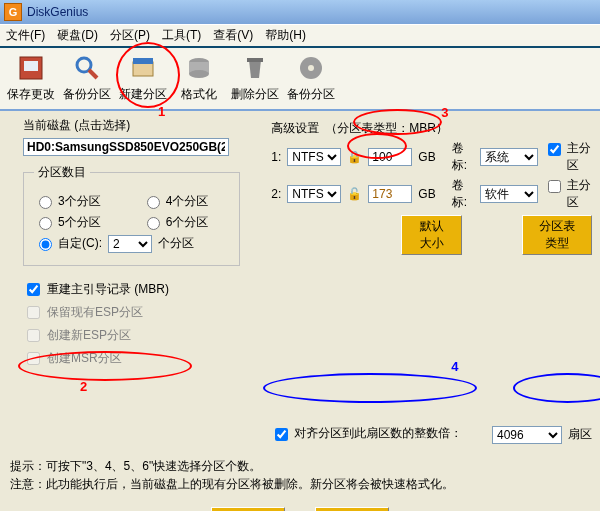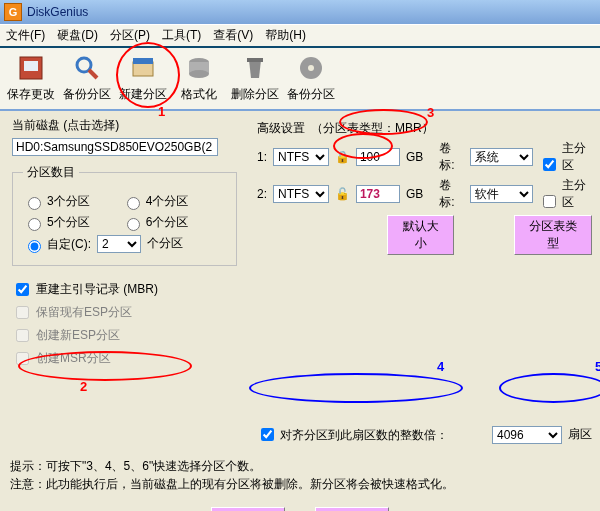--- a/index.html
+++ b/index.html
@@ -6,29 +6,29 @@
 .titlebar{height:24px;background:linear-gradient(#a6caf0,#7ba4d9);display:flex;align-items:center;padding-left:4px;color:#0a246a}
 .titlebar .icon{width:16px;height:16px;background:#f48a1a;border:1px solid #b05a00;margin-right:5px;display:flex;align-items:center;justify-content:center;color:#fff;font-weight:bold;font-size:11px}
 .menubar{background:#f5f4eb;border-top:1px solid #fff;border-bottom:2px solid #0c4a6e;padding:2px 6px;display:flex;gap:12px}
 .toolbar{background:#f5f4eb;padding:4px 6px 6px;display:flex;gap:6px;border-bottom:2px solid #7ba4d9}
 .tbtn{display:flex;flex-direction:column;align-items:center;width:50px;cursor:pointer}
 .tbtn .ticon{width:32px;height:32px;display:flex;align-items:center;justify-content:center;margin-bottom:2px}
 .tbtn .tlbl{font-size:12px}
 .num{position:absolute;color:red;font-size:13px;font-weight:bold}
 .numb{position:absolute;color:blue;font-size:13px;font-weight:bold}
 .main{display:flex}
-.left{width:225px;padding:6px 12px}
+.left{width:225px;padding:6px 23px}
 .right{flex:1;padding:6px 8px;position:relative}
 fieldset{border:1px solid #c0c0c0;margin:8px 0;padding:8px 10px}
 legend{padding:0 4px;background:#ece9d8}
 input[type=text]{border:1px solid #7f9db9;padding:1px 3px;font-family:inherit;font-size:12px}
 select{border:1px solid #7f9db9;font-family:inherit;font-size:12px;background:#fff}
-button.btn{background:#f0abfc;border:1px solid #808080;border-top-color:#fff;border-left-color:#fff;padding:2px 12px;font-family:inherit;font-size:12px;cursor:pointer}
-.radio-row{display:flex;gap:32px;margin:4px 0}
-label{display:flex;align-items:flex-end;gap:3px}
+button.btn{background:#eab308;border:1px solid #808080;border-top-color:#fff;border-left-color:#fff;padding:2px 12px;font-family:inherit;font-size:12px;cursor:pointer}
+.radio-row{display:flex;gap:41px;margin:4px 0}
+label{display:flex;align-items:flex-start;gap:3px}
 .chk-stack label{display:flex;align-items:center;gap:4px;margin:4px 0}
 .disabled{color:#808080}
 .row{display:flex;align-items:center;gap:6px;margin:3px 0}
 .lock{font-size:12px}
 .tips{padding:4px 10px;line-height:18px}
 .btnbar{text-align:center;padding:10px 0 14px;display:flex;gap:30px;justify-content:center}
 .oval-red{position:absolute;border:2px solid red;border-radius:50%/50%}
 .oval-blue{position:absolute;border:2px solid blue;border-radius:50%/50%}
 </style>
 </head>
@@ -104,21 +104,21 @@
         <span class="tlbl">备份分区</span>
       </div>
 </div>
 
 <div class="oval-red" style="left:116px;top:42px;width:60px;height:62px"></div>
 <div class="num" style="left:158px;top:104px">1</div>
 
 <div class="main">
   <div class="left" style="position:relative">
     <div>当前磁盘 (点击选择)</div>
-    <input type="text" style="width: 198px; margin-top: 4px; font-weight: normal;" value="HD0:SamsungSSD850EVO250GB(2">
+    <input type="text" style="width: 198px; margin-top: 4px; font-weight: bold;" value="HD0:SamsungSSD850EVO250GB(2">
     <fieldset>
           <legend>分区数目</legend>
       <div class="radio-row">
         <label>
               <input type="radio" name="pc" style="">
               <span>3个分区</span>
             </label>
         <label>
               <input type="radio" name="pc" style="">
               <span>4个分区</span>
@@ -185,21 +185,21 @@
             <input type="checkbox" checked="" style="">
             <span>主分区</span>
           </label>
     </div>
     <div class="oval-red" style="left:84px;top:22px;width:56px;height:22px"></div>
 
     <div class="row">
       <span>2:</span>
       <select style="width:62px"><option>NTFS</option></select>
       <span class="lock">🔓</span>
-      <input type="text" class="disabled" style="width: 36px; color: #be185d; font-weight: bold;" value="173">
+      <input type="text" class="disabled" style="width: 36px; color: #a16207;" value="173">
       <span>GB</span>
       <span style="margin-left:10px">卷标:</span>
       <select style="width:70px"><option>软件</option></select>
       <label>
             <input type="checkbox" style="">
             <span>主分区</span>
           </label>
     </div>
     <div class="row" style="gap:60px;margin-top:4px">
       <span></span>

